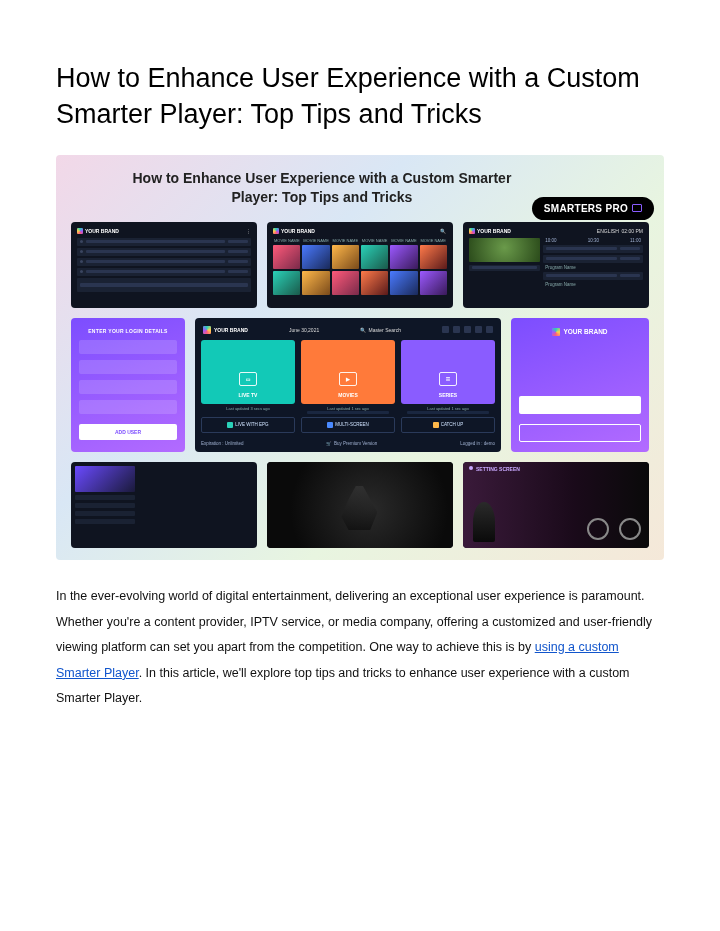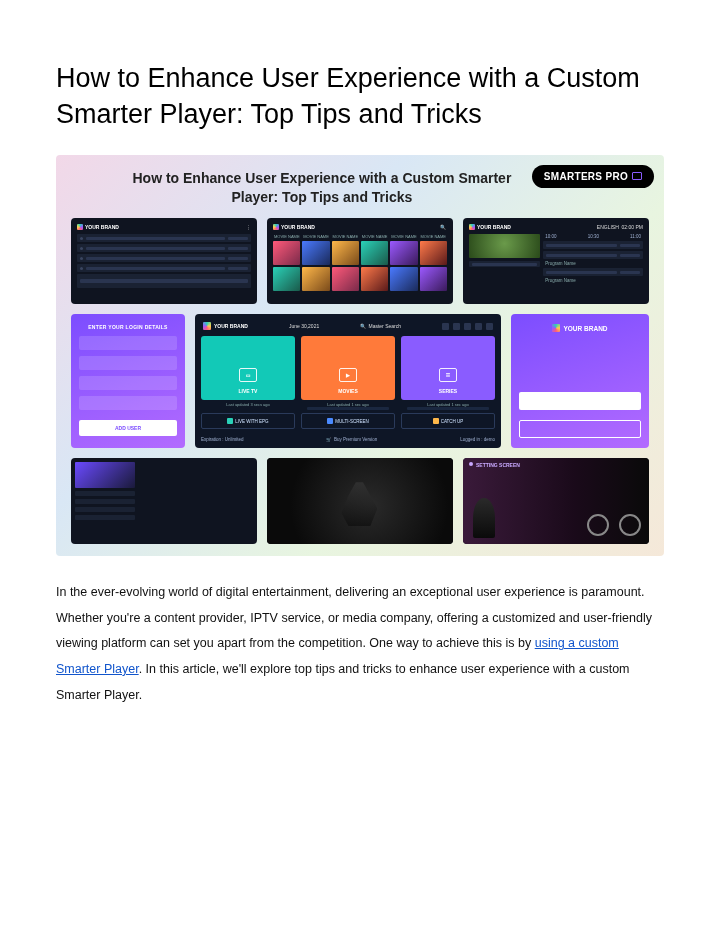--- a/index.html
+++ b/index.html
@@ -39,20 +39,21 @@
     background: #000;
     color: #fff;
     border-radius: 14px;
     padding: 6px 12px;
     font-size: 10px;
     font-weight: 700;
     letter-spacing: .3px;
     display: flex;
     align-items: center;
     gap: 4px;
+    margin-top: 32px;
   }
   .badge .tv-icon {
     width: 10px; height: 8px;
     border: 1px solid #8a5cff;
     border-radius: 1px;
     display: inline-block;
   }
 
   .row { display: flex; gap: 10px; justify-content: center; }
   .row.top { margin-top: 2px; }

